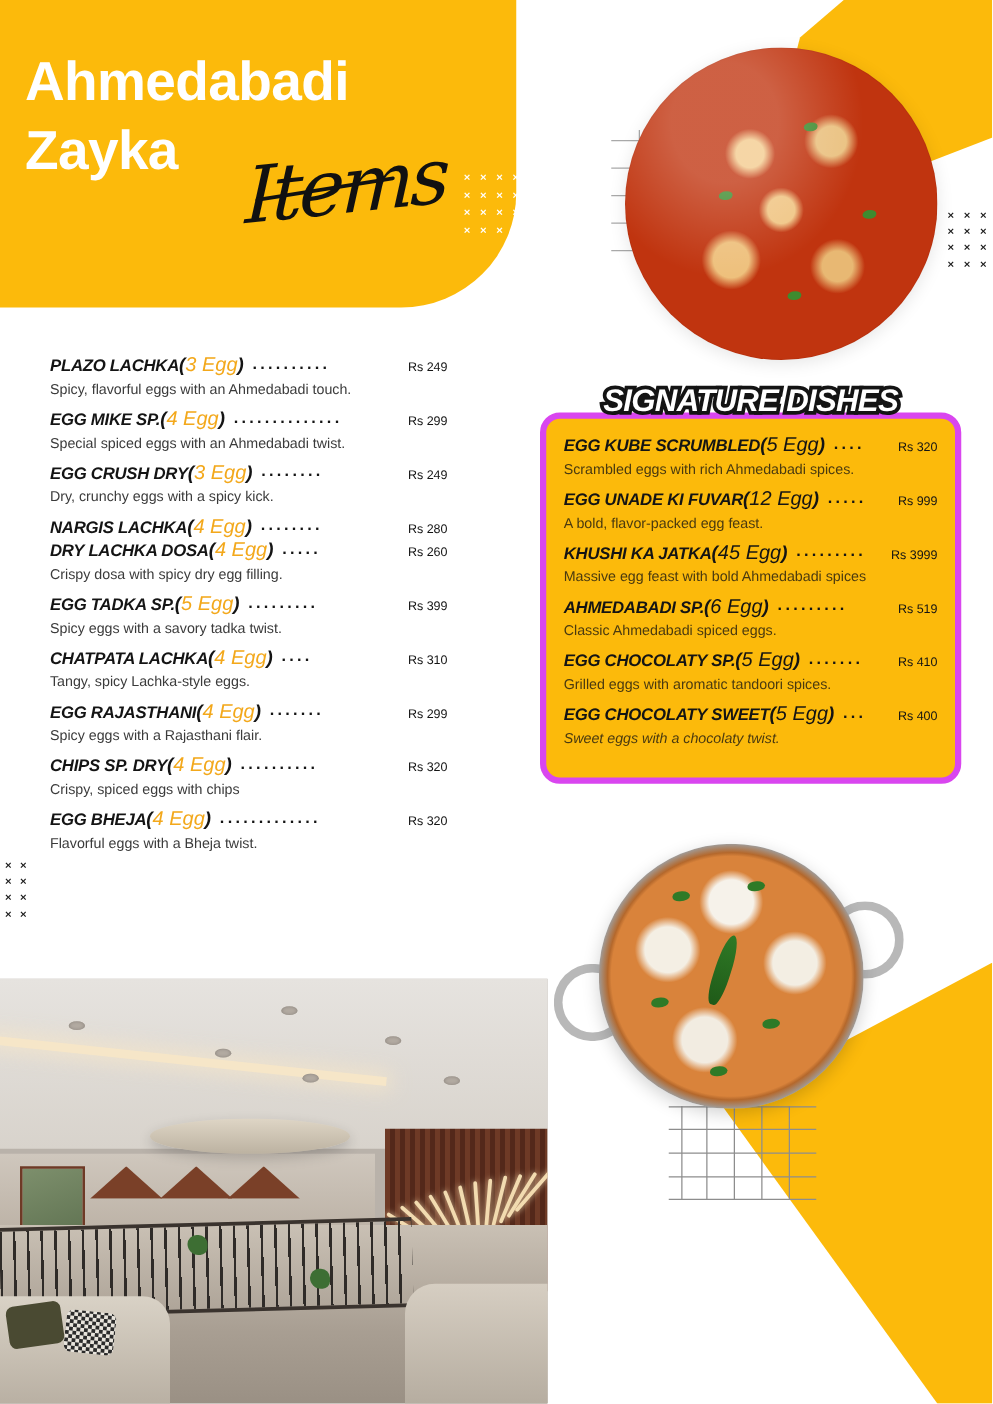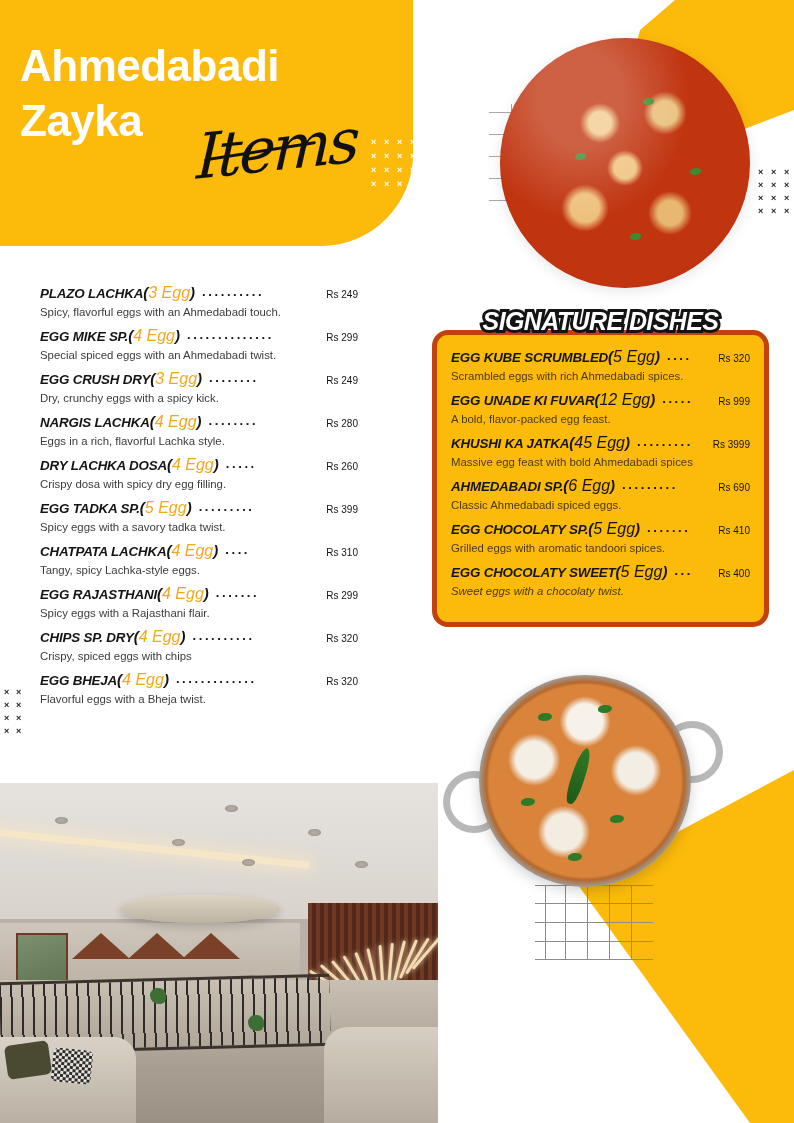--- a/index.html
+++ b/index.html
@@ -232,21 +232,21 @@
     z-index: 8;
     -webkit-text-stroke: 6px #141414;
     paint-order: stroke fill;
     text-shadow: 0 0 0 #141414;
     text-align: right;
   }
   .sig-box {
     position: relative;
     margin-top: 22px;
     background: #FCBA0B;
-    border: 5px solid #c2410c;
+    border: 5px solid #d946ef;
     border-radius: 16px;
     padding: 13px 14px 12px 14px;
     z-index: 7;
   }
   .sig-box .mi-desc { color: #4a3a10; }
   .sig-box .mi-name, .sig-box .mi-paren { color: #141414; }
   .sig-box .mi-egg { color: #141414; }
   .sig-box .mi-price { color: #141414; }
   .sig-box .mi-dots { color: #141414; }
   .sig-box .mi:last-child .mi-desc { margin-bottom: 12px; font-style: italic; }
@@ -522,21 +522,20 @@
       </div>
       <div class="mi">
         <div class="mi-row">
           <span class="mi-name">NARGIS LACHKA</span>
           <span class="mi-paren"> (</span>
           <span class="mi-egg">4 Egg</span>
           <span class="mi-paren">)</span>
           <span class="mi-dots">........</span>
           <span class="mi-price">Rs 280</span>
         </div>
-        <div class="mi-desc">Eggs in a rich, flavorful Lachka style.</div>
       </div>
       <div class="mi">
         <div class="mi-row">
           <span class="mi-name">DRY LACHKA DOSA</span>
           <span class="mi-paren"> (</span>
           <span class="mi-egg">4 Egg</span>
           <span class="mi-paren">)</span>
           <span class="mi-dots">.....</span>
           <span class="mi-price">Rs 260</span>
         </div>
@@ -635,21 +634,21 @@
           </div>
           <div class="mi-desc">Massive egg feast with bold Ahmedabadi spices</div>
         </div>
         <div class="mi">
           <div class="mi-row">
             <span class="mi-name">AHMEDABADI SP.</span>
             <span class="mi-paren"> (</span>
             <span class="mi-egg">6 Egg</span>
             <span class="mi-paren">)</span>
             <span class="mi-dots">.........</span>
-            <span class="mi-price">Rs 690</span>
+            <span class="mi-price">Rs 519</span>
           </div>
           <div class="mi-desc">Classic Ahmedabadi spiced eggs.</div>
         </div>
         <div class="mi">
           <div class="mi-row">
             <span class="mi-name">EGG CHOCOLATY SP.</span>
             <span class="mi-paren"> (</span>
             <span class="mi-egg">5 Egg</span>
             <span class="mi-paren">)</span>
             <span class="mi-dots">.........</span>

